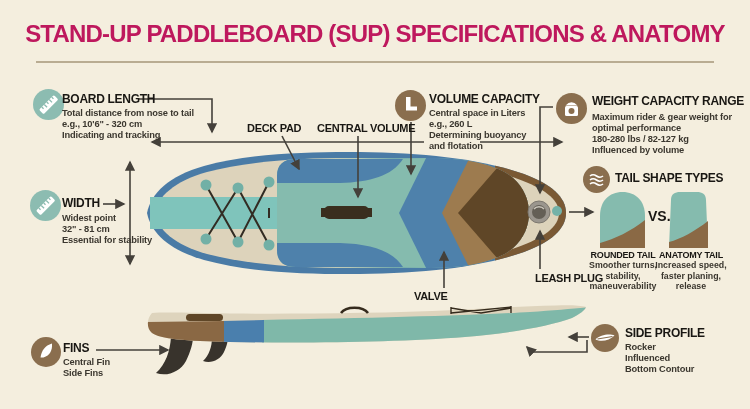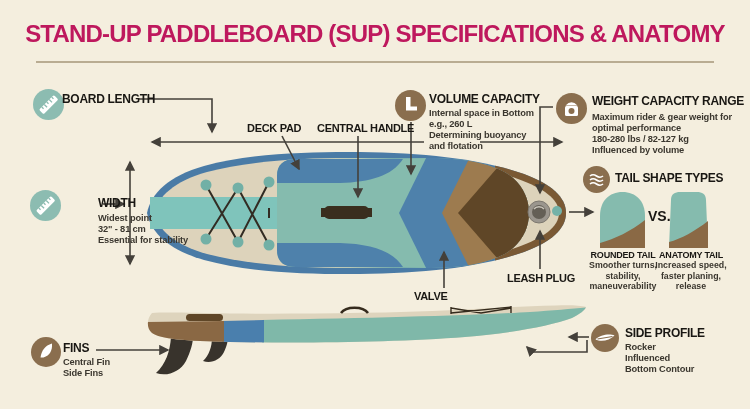--- a/index.html
+++ b/index.html
@@ -164,43 +164,48 @@
   </svg>
 
   <svg class="abs" style="left:591px;top:324px;" width="28" height="28" viewBox="0 0 28 28">
     <circle cx="14" cy="14" r="14" fill="#8a6e4e"></circle>
     <path d="M4.5,15.5 C9,10.5 19,9.5 23.5,11.5 C18.5,17 9.5,18 4.5,15.5 Z" fill="#ffffff"></path>
     <path d="M6.5,15 L21.5,12.5" stroke="#8a6e4e" stroke-width="1.2" fill="none"></path>
   </svg>
 
   <div class="abs" style="left:62px;top:92px;">
     <div class="spec-heading">BOARD LENGTH</div>
-  </div>
-
-  <div class="abs" style="left:62px;top:196px;margin-left:36px;">
+    <div class="spec-lines" style="margin-top:2px;">
+      <div>Total distance from nose to tail</div>
+      <div>e.g., 10'6" - 320 cm</div>
+      <div>Indicating and tracking</div>
+    </div>
+  </div>
+
+  <div class="abs" style="left:62px;top:196px;">
     <div class="spec-heading">WIDTH</div>
     <div class="spec-lines" style="margin-top:3px;">
       <div>Widest point</div>
       <div>32" - 81 cm</div>
       <div>Essential for stability</div>
     </div>
   </div>
 
   <div class="abs" style="left:63px;top:341px;">
     <div class="spec-heading">FINS</div>
     <div class="spec-lines" style="margin-top:2px;">
       <div>Central Fin</div>
       <div>Side Fins</div>
     </div>
   </div>
 
   <div class="abs" style="left:429px;top:92px;">
     <div class="spec-heading">VOLUME CAPACITY</div>
     <div class="spec-lines" style="margin-top:2px;">
-      <div>Internal space in Bottom</div>
+      <div>Central space in Liters</div>
       <div>e.g., 260 L</div>
       <div>Determining buoyancy</div>
       <div>and flotation</div>
     </div>
   </div>
 
   <div class="abs" style="left:592px;top:94px;">
     <div class="spec-heading">WEIGHT CAPACITY RANGE</div>
     <div class="spec-lines" style="margin-top:4px;">
       <div>Maximum rider &amp; gear weight for</div>
@@ -234,17 +239,17 @@
   <div class="abs tail-block" style="left:648px;top:250px;">
     <div class="tail-name">ANATOMY TAIL</div>
     <div class="tail-lines">
       <div>Increased speed,</div>
       <div>faster planing,</div>
       <div>release</div>
     </div>
   </div>
 
   <div class="abs board-label" style="left:247px;top:122px;">DECK PAD</div>
-  <div class="abs board-label" style="left:317px;top:122px;">CENTRAL HANDLE</div>
+  <div class="abs board-label" style="left:317px;top:122px;">CENTRAL VOLUME</div>
   <div class="abs board-label" style="left:414px;top:290px;">VALVE</div>
-  <div class="abs board-label" style="left:507px;top:272px;text-align:center;">LEASH PLUG</div>
+  <div class="abs board-label" style="left:535px;top:272px;text-align:center;">LEASH PLUG</div>
 
 </div>
 
 </body></html>

